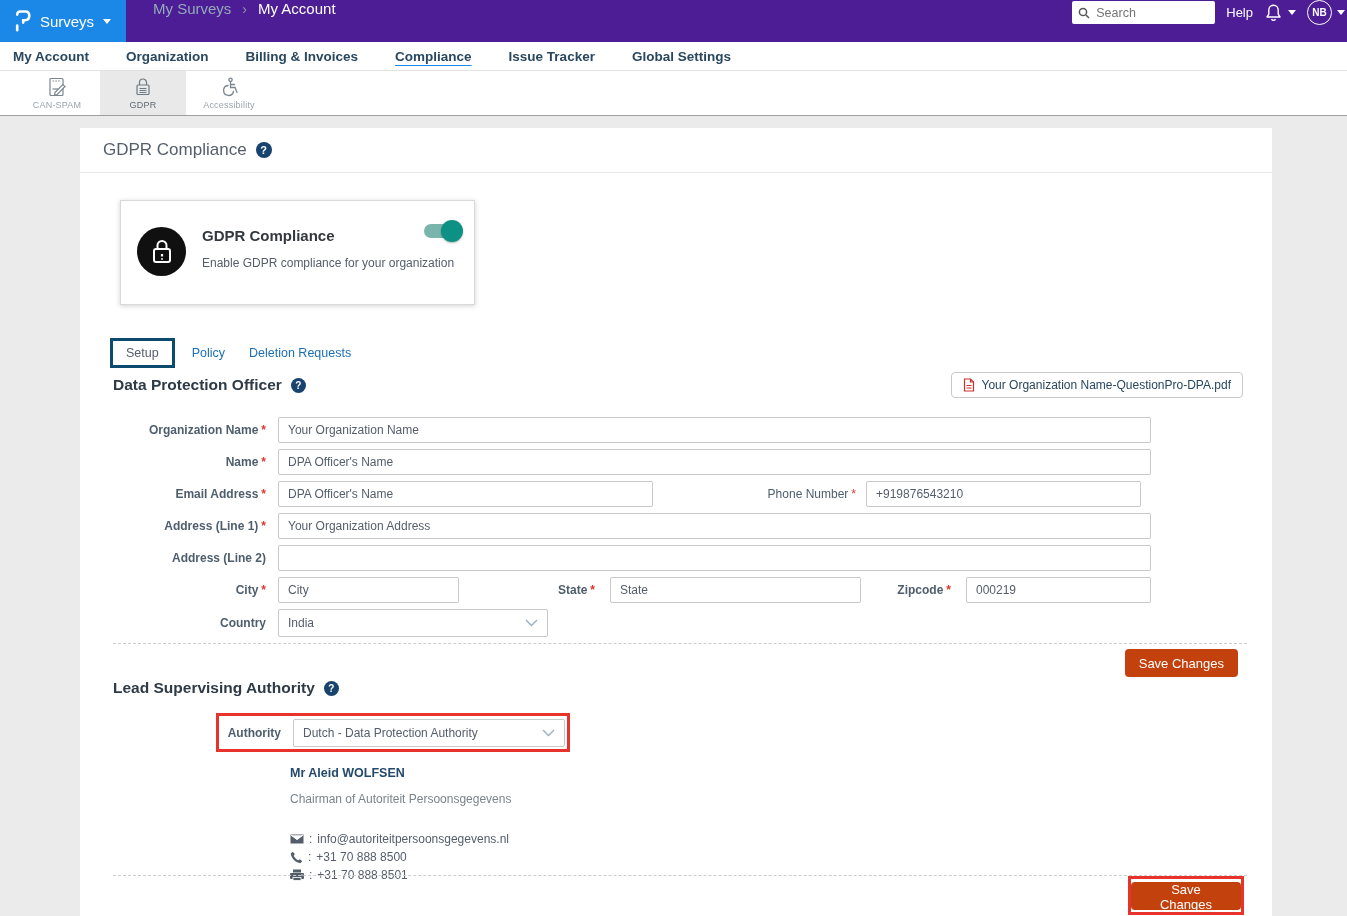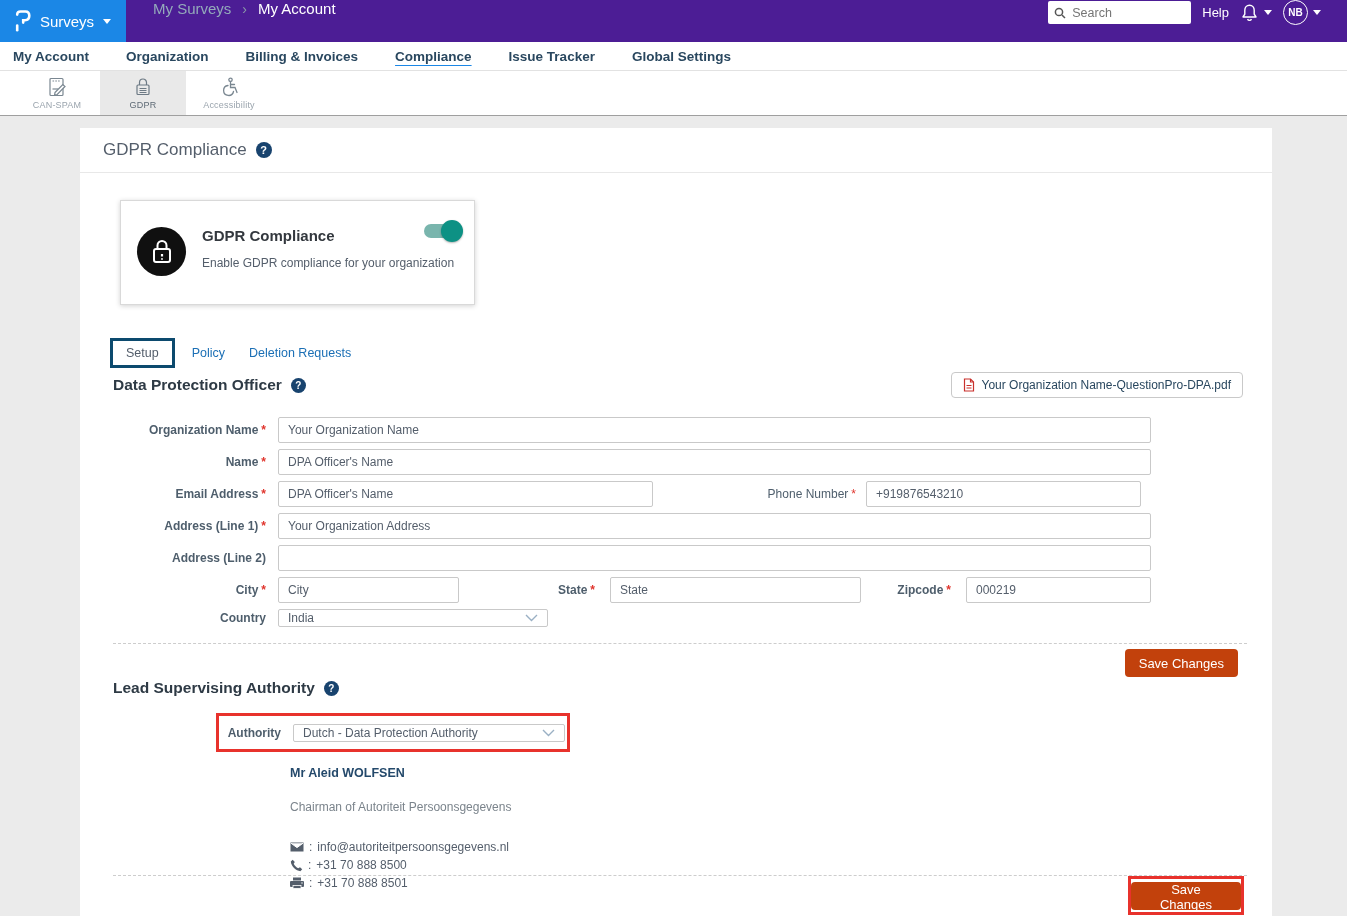--- a/index.html
+++ b/index.html
@@ -13,21 +13,21 @@
   
   .topbar { position:absolute; top:0; left:0; width:100%; height:42px; background:#4c1d95; display:flex; align-items:flex-start; }
   .brand { width:126px; height:42px; background:#1b87e6; display:flex; align-items:center; justify-content:center; gap:9px; color:#fff; cursor:pointer; }
   .brand-logo { width:16px; height:22px; }
   .brand-label { font-size:15px; }
   .caret-down { width:0; height:0; border-left:4px solid transparent; border-right:4px solid transparent; border-top:5px solid #fff; display:inline-block; }
   .breadcrumb { margin-left:27px; display:flex; align-items:center; gap:11px; font-size:15px; }
   .crumb { color:#94aabb; cursor:pointer; }
   .crumb-sep { color:#8a9aa8; font-size:14px; }
   .crumb-active { color:#ffffff; }
-  .topbar-right { margin-left:auto; display:flex; align-items:center; gap:11px; padding-right:26px; }
+  .topbar-right { margin-left:auto; display:flex; align-items:center; gap:11px; padding-right:2px; }
   .searchbox { width:143px; height:23px; background:#fff; border-radius:2px; display:flex; align-items:center; padding:0 6px; gap:4px; }
   .searchbox svg { flex:0 0 auto; }
   .searchbox input { border:none; outline:none; width:100%; font-size:12.5px; color:#444; font-family:"Liberation Sans",sans-serif; background:transparent; }
   .help-link { color:#fff; font-size:13px; cursor:pointer; }
   .bell-wrap { display:flex; align-items:center; gap:5px; cursor:pointer; }
   .avatar-wrap { display:flex; align-items:center; gap:5px; cursor:pointer; }
   .avatar { width:25px; height:25px; border:1.5px solid #fff; border-radius:50%; color:#fff; font-size:10px; font-weight:bold; display:flex; align-items:center; justify-content:center; }
 
   
   .nav { position:absolute; top:42px; left:0; width:100%; height:29px; background:#fff; border-bottom:1px solid #e2e2e2; display:flex; align-items:center; padding-left:13px; gap:37px; }
@@ -75,39 +75,39 @@
   .inp { height:26px; border:1px solid #c9c9c9; border-radius:2px; padding:0 9px; font-size:12px; color:#545e6b; font-family:"Liberation Sans",sans-serif; outline:none; background:#fff; }
   .w-full { width:873px; }
   .w-email { width:375px; }
   .lbl-phone { width:213px; text-align:right; padding-right:10px; font-size:12px; font-weight:normal; color:#4e5e6c; }
   .w-phone { width:275px; }
   .w-city { width:181px; }
   .lbl-state { width:151px; text-align:right; padding-right:15px; font-size:12px; font-weight:bold; color:#4e5e6c; }
   .w-state { width:251px; }
   .lbl-zip { width:105px; text-align:right; padding-right:15px; font-size:12px; font-weight:bold; color:#4e5e6c; }
   .w-zip { width:185px; }
-  .select { display:flex; align-items:center; justify-content:space-between; height:18px; border:1px solid #c9c9c9; border-radius:2px; padding:0 9px; font-size:12px; color:#545e6b; cursor:pointer; background:#fff; }
+  .select { display:flex; align-items:center; justify-content:space-between; height:28px; border:1px solid #c9c9c9; border-radius:2px; padding:0 9px; font-size:12px; color:#545e6b; cursor:pointer; background:#fff; }
   .w-country { width:270px; }
 
   .dash { position:absolute; left:33px; right:25px; border-top:1px dashed #cdcdcd; }
   .dash1 { top:515px; }
   .dash2 { top:747px; }
 
   .btn-save { background:#c2410c; color:#fff; font-size:13px; font-family:"Liberation Sans",sans-serif; border:none; border-radius:4px; height:28px; padding:0 14px; cursor:pointer; }
   .save1 { position:absolute; top:521px; right:34px; }
 
   
   .lsa-header { position:absolute; left:33px; top:551px; display:flex; align-items:center; gap:9px; }
   .authority-box { position:absolute; left:136px; top:585px; width:354px; height:39px; border:3px solid #e8322c; display:flex; align-items:center; padding:16px 2px; }
   .authority-lbl { width:72px; text-align:right; padding-right:12px; font-size:12px; font-weight:bold; color:#4e5e6c; }
   .w-authority { width:272px; }
 
   .contact { position:absolute; left:210px; top:638px; }
   .contact-name { font-size:12.5px; font-weight:bold; color:#24496b; }
-  .contact-title { font-size:12px; color:#7b848c; margin-top:20px; }
+  .contact-title { font-size:12px; color:#7b848c; margin-top:12px; }
   .contact-lines { margin-top:26px; }
   .cline { display:flex; align-items:center; gap:5px; font-size:12px; color:#545e6b; margin-bottom:4px; }
   .cline svg { flex:0 0 auto; }
 
   .save2-box { position:absolute; left:1048px; top:748px; width:116px; height:39px; border:3px solid #e8322c; display:flex; align-items:center; justify-content:center; }
 </style>
 </head>
 <body>
 
 <div class="topbar">

